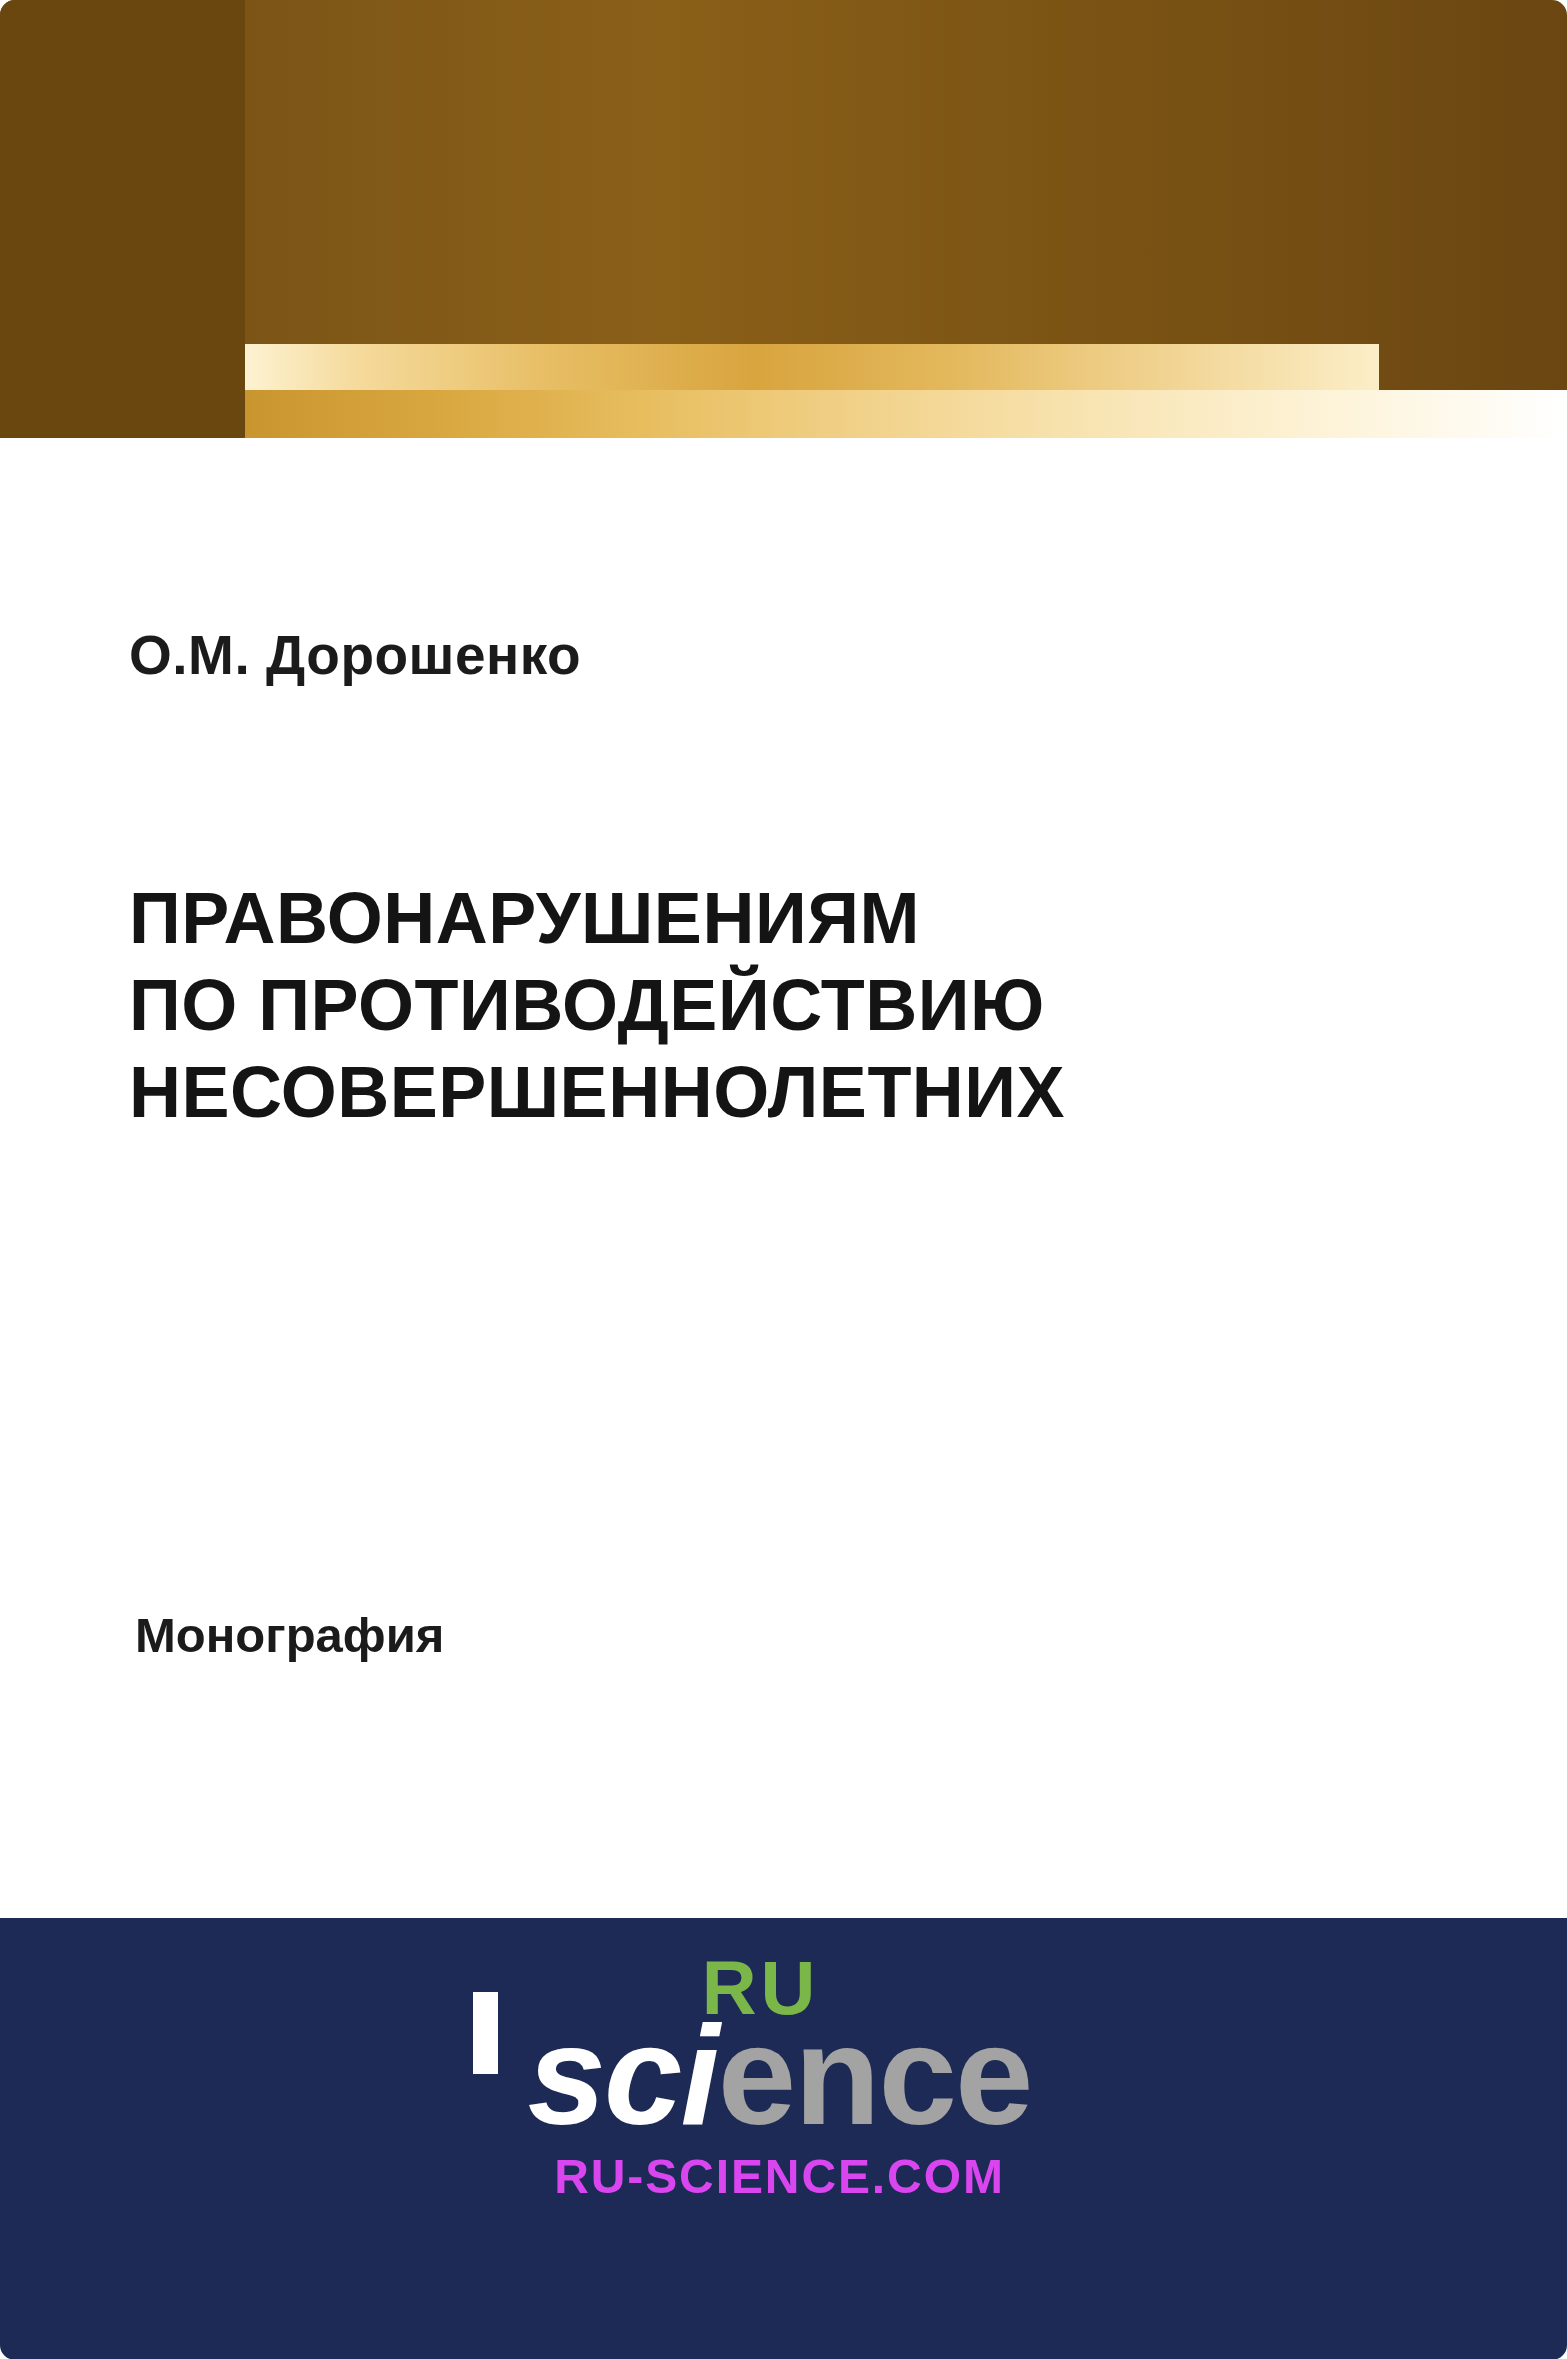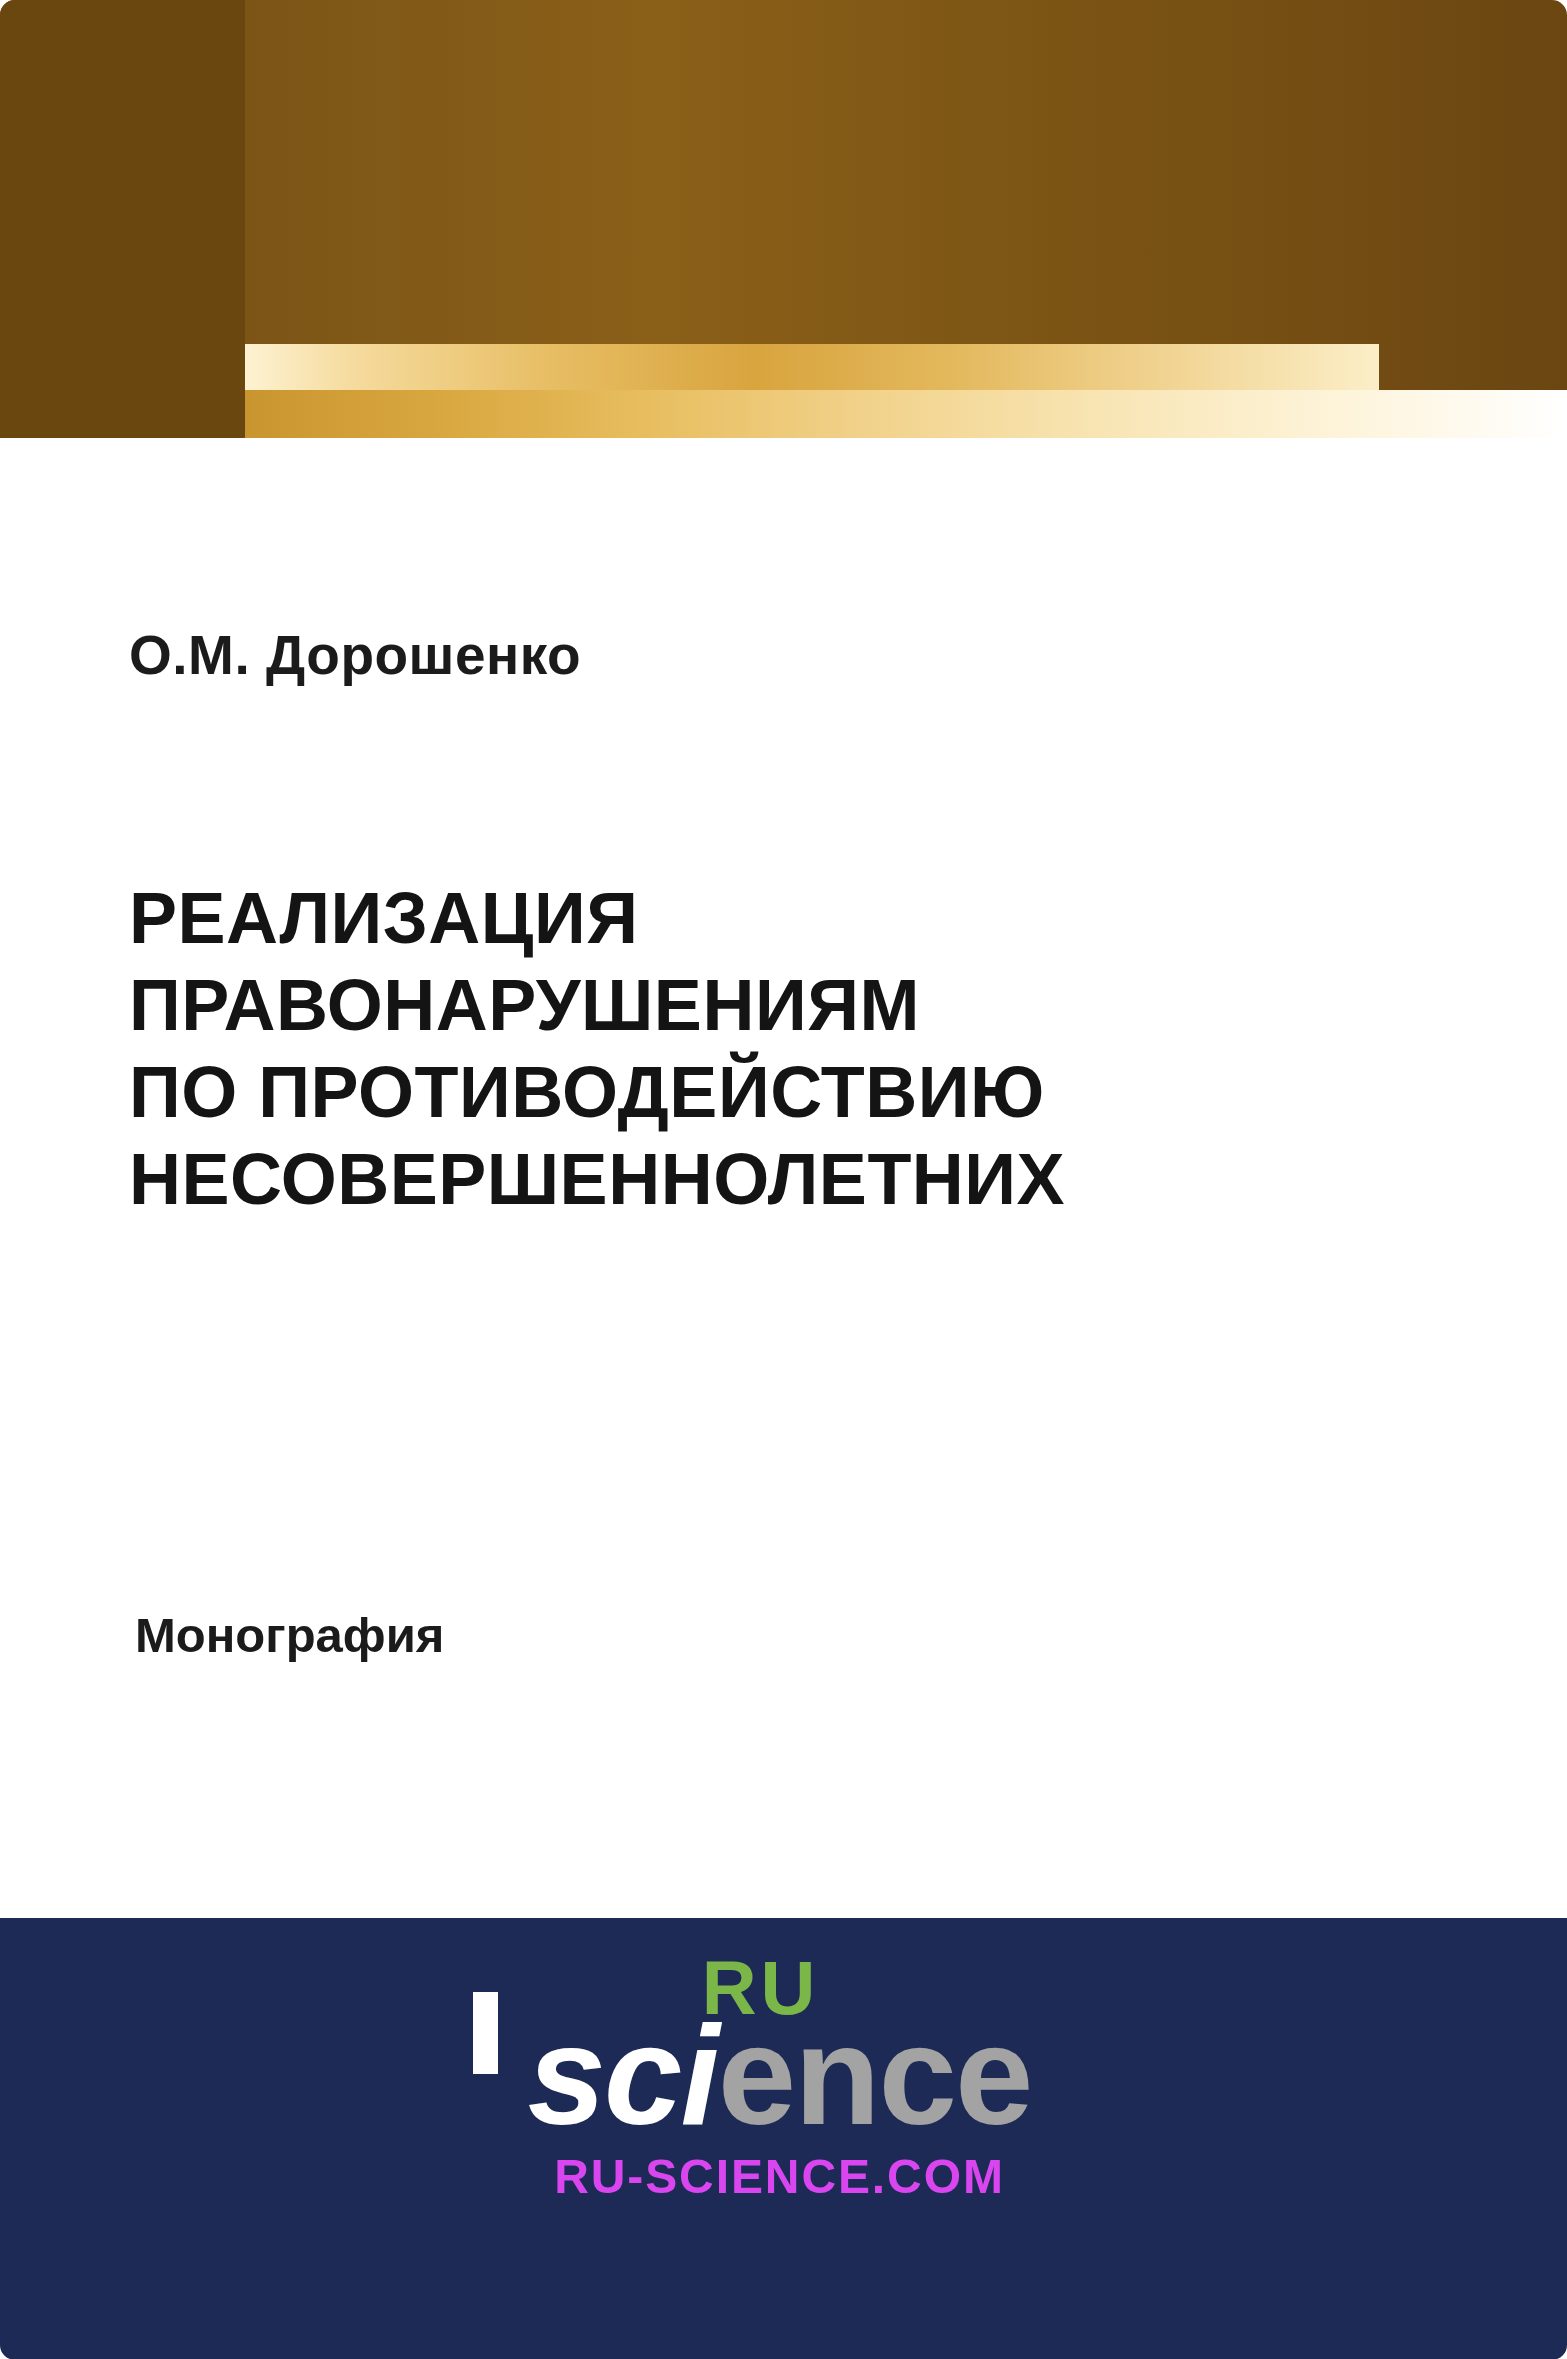--- a/index.html
+++ b/index.html
@@ -166,21 +166,20 @@
   <div class="top-band">
     <div class="top-band-left"></div>
     <div class="gold-bar-a"></div>
     <div class="gold-gap"></div>
     <div class="gold-bar-b"></div>
   </div>
 
   <div class="author">О.М. Дорошенко</div>
 
   <div class="title">
-    <span class="title-line">РЕАЛИЗАЦИЯ</span>
     <span class="title-line">ПРАВОНАРУШЕНИЯМ</span>
     <span class="title-line">ПО ПРОТИВОДЕЙСТВИЮ</span>
     <span class="title-line">НЕСОВЕРШЕННОЛЕТНИХ</span>
   </div>
 
   <div class="subtitle">Монография</div>
 
   <div class="bottom-band">
     <div class="logo-wrap">
       <div class="logo-ru">RU</div>

